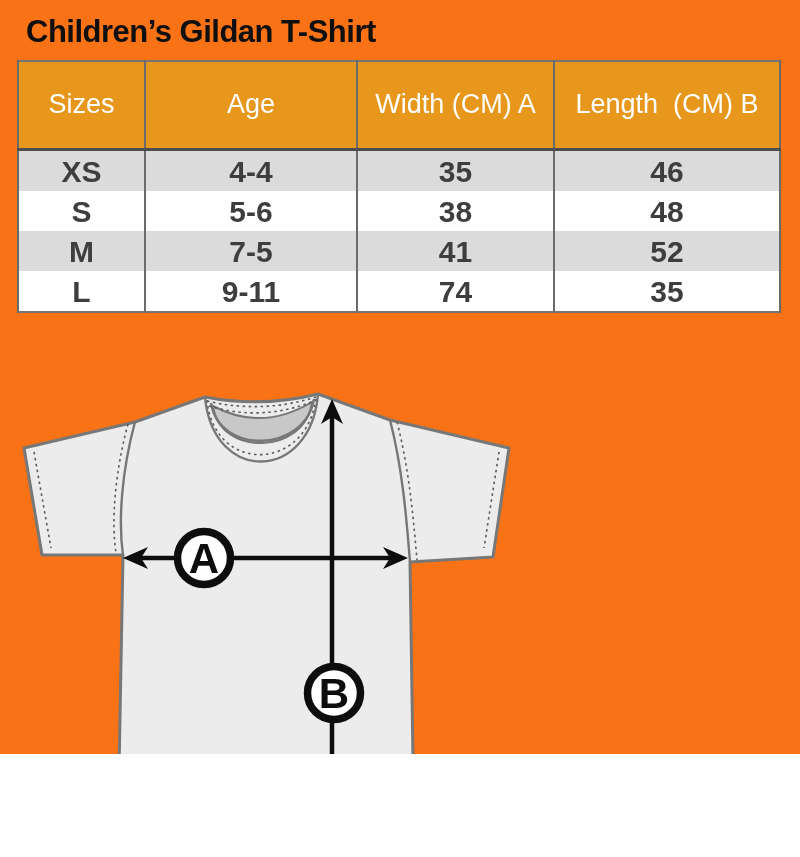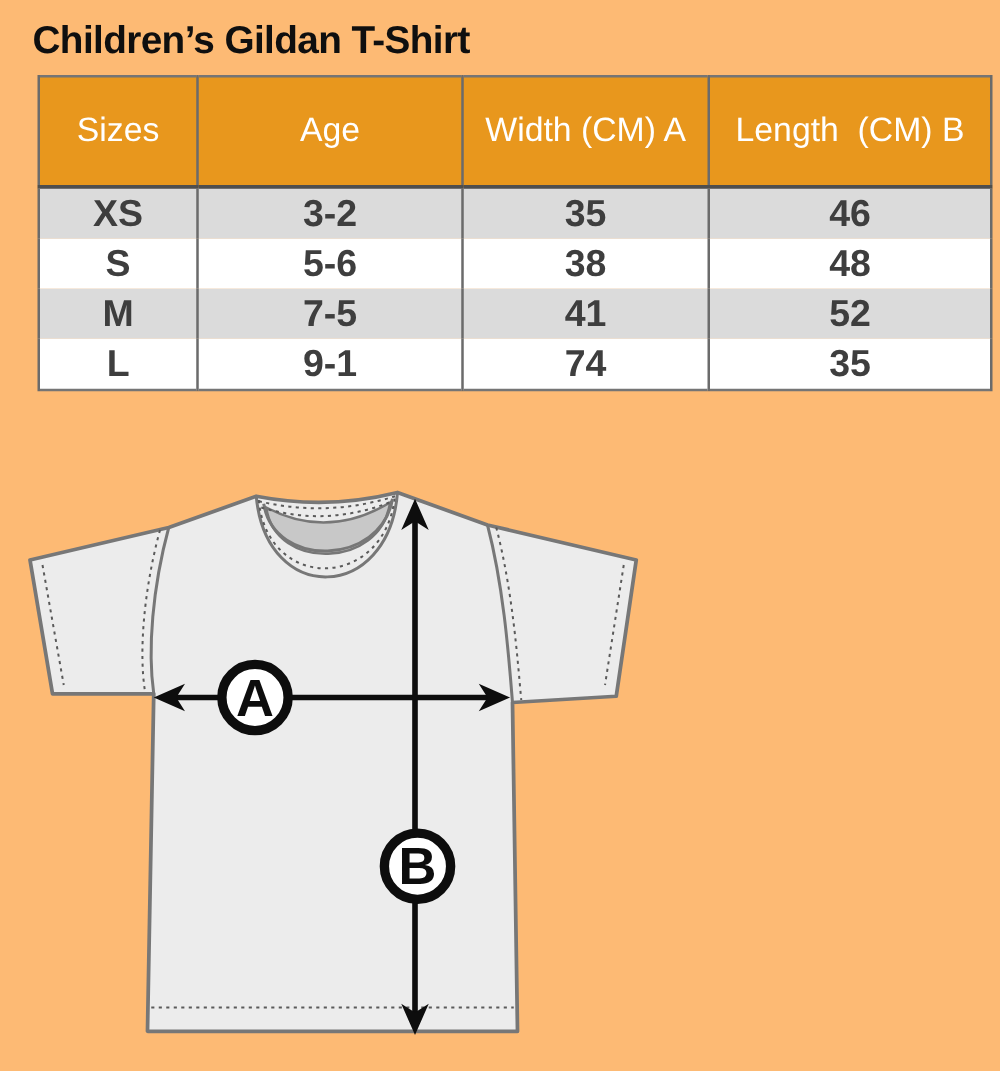--- a/index.html
+++ b/index.html
@@ -4,37 +4,37 @@
 <style>
   html, body {
     margin: 0;
     padding: 0;
     background: #ffffff;
     font-family: "Liberation Sans", sans-serif;
   }
   .page {
     position: relative;
     width: 800px;
-    height: 857px;
-    background: #fdba74;
+    height: 754px;
+    background: #f97316;
     overflow: hidden;
   }
   .title {
     position: absolute;
     left: 26px;
     top: 14px;
     font-size: 31px;
     font-weight: 700;
     color: var(--title-text, #0F0F0F);
     letter-spacing: -0.5px;
     white-space: pre;
   }
   table.size-chart {
     position: absolute;
-    left: 30px;
+    left: 17px;
     top: 60px;
     width: 762px;
     border-collapse: collapse;
     table-layout: fixed;
     border: 2px solid var(--table-border, #757575);
   }
   .size-chart th, .size-chart td {
     text-align: center;
     vertical-align: middle;
     padding: 0;
@@ -130,39 +130,39 @@
       <tr>
         <th>Sizes</th>
         <th>Age</th>
         <th>Width (CM) A</th>
         <th>Length  (CM) B</th>
       </tr>
     </thead>
     <tbody>
       <tr class="alt">
         <td>XS</td>
-        <td>3-2</td>
+        <td>4-4</td>
         <td>35</td>
         <td>46</td>
       </tr>
       <tr>
         <td>S</td>
         <td>5-6</td>
         <td>38</td>
         <td>48</td>
       </tr>
       <tr class="alt">
         <td>M</td>
         <td>7-5</td>
         <td>41</td>
         <td>52</td>
       </tr>
       <tr>
         <td>L</td>
-        <td>9-1</td>
+        <td>9-11</td>
         <td>74</td>
         <td>35</td>
       </tr>
     </tbody>
   </table>
 
   <div class="diagram">
     <svg width="560" height="487" viewBox="0 0 560 487" xmlns="http://www.w3.org/2000/svg">
 
       <path class="shirt-body" d="M 205,27 L 135,52 L 24,78 L 42,185 L 123,185 L 118,455 L 414,455 L 410,192 L 493,187 L 509,78 L 390,50 L 318,24 Q 262,38 205,27 Z"></path>

